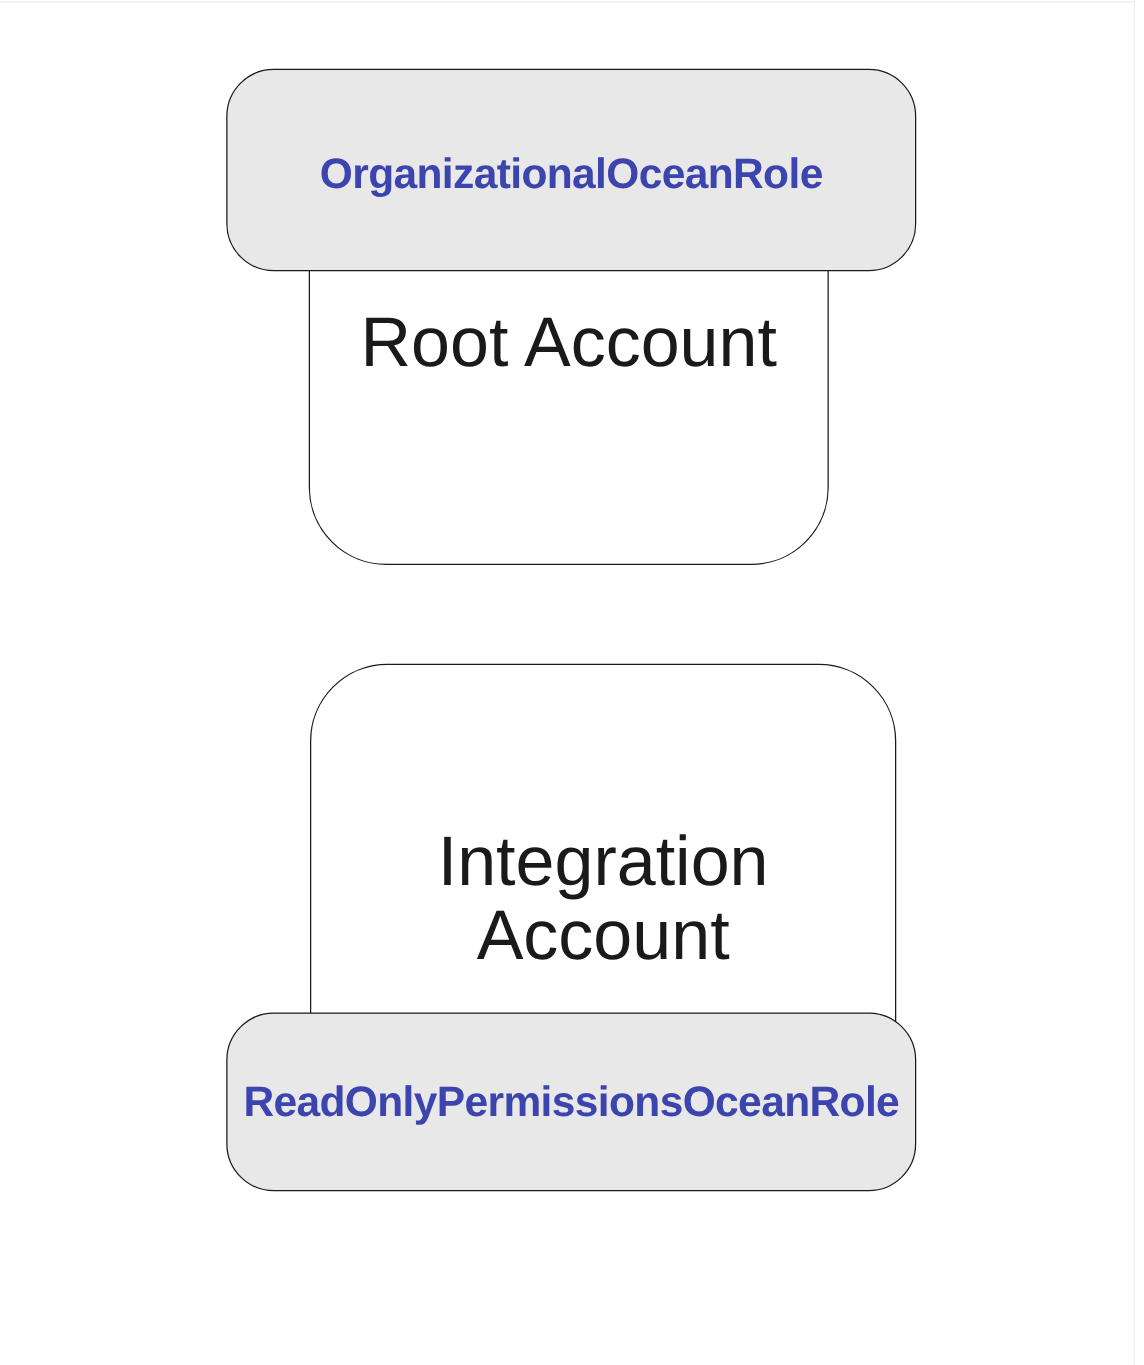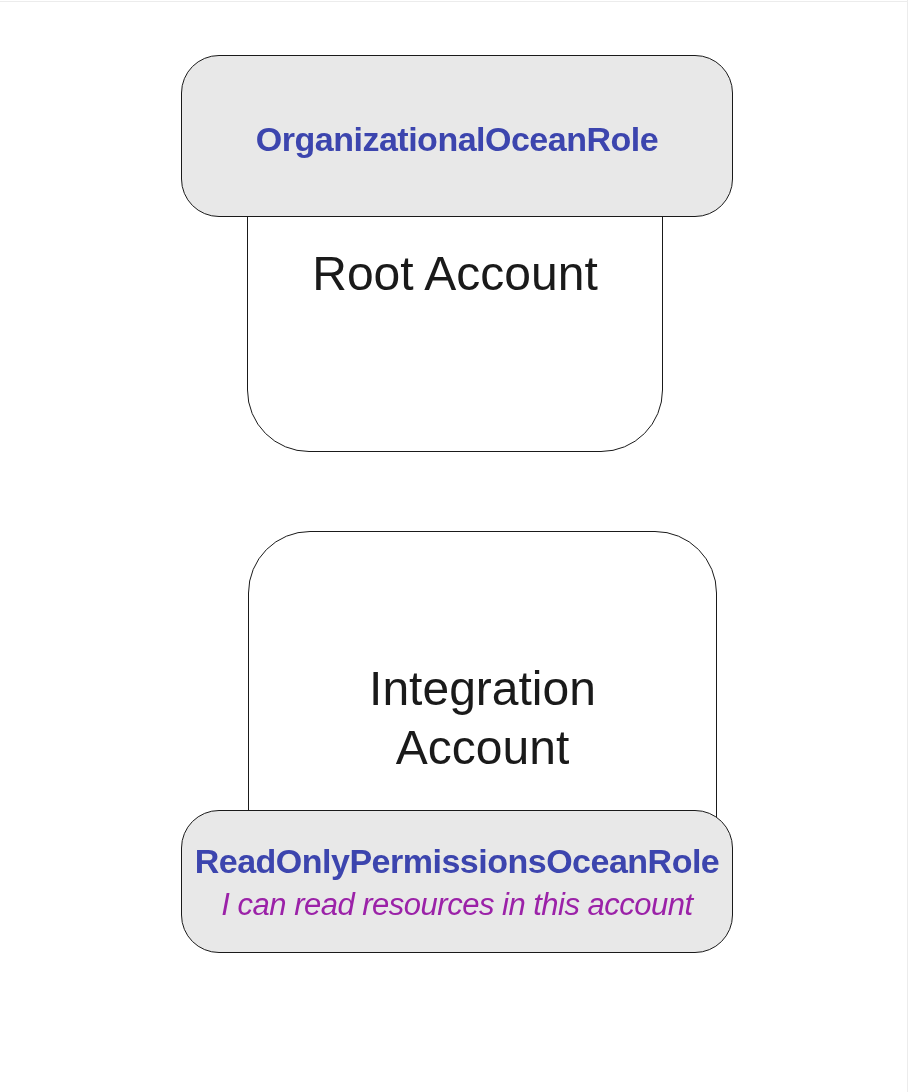--- a/index.html
+++ b/index.html
@@ -42,21 +42,21 @@
   }
   .integration-box {
     left: 248px; top: 531px;
     width: 469px; height: 369px;
   }
   .account-label {
     position: absolute;
     left: 0; right: 0;
     text-align: center;
     color: var(--account-label, #1a1a1a);
-    font-size: 48px;
+    font-size: 56px;
     line-height: 58px;
     font-weight: 400;
   }
   .root-label { top: 94px; }
   .integration-label {
     top: 127px;
     line-height: 59px;
     max-width: 320px;
     margin: 0 auto;
   }
@@ -111,16 +111,15 @@
       <div class="role-name">OrganizationalOceanRole</div>
     </div>
   </div>
 
   <div>
     <div class="account-box integration-box">
       <div class="account-label integration-label">Integration Account</div>
     </div>
     <div class="role-badge bottom-badge">
       <div class="role-name">ReadOnlyPermissionsOceanRole</div>
-      <div class="role-desc">I can read resources in this account</div>
     </div>
   </div>
 </div>
 
 </body></html>

